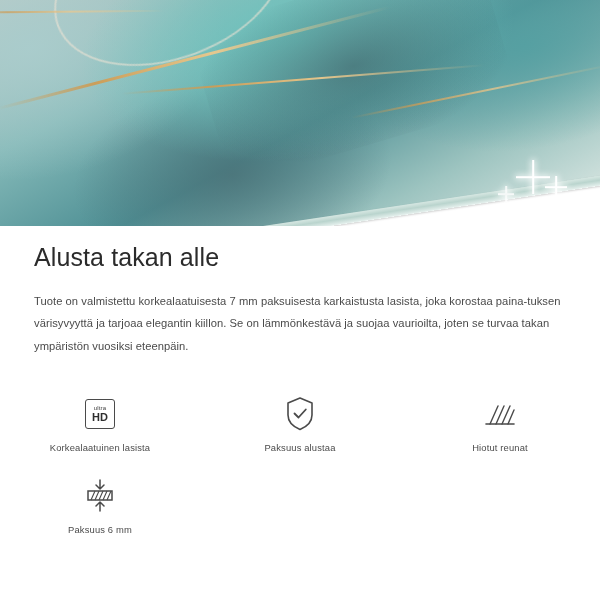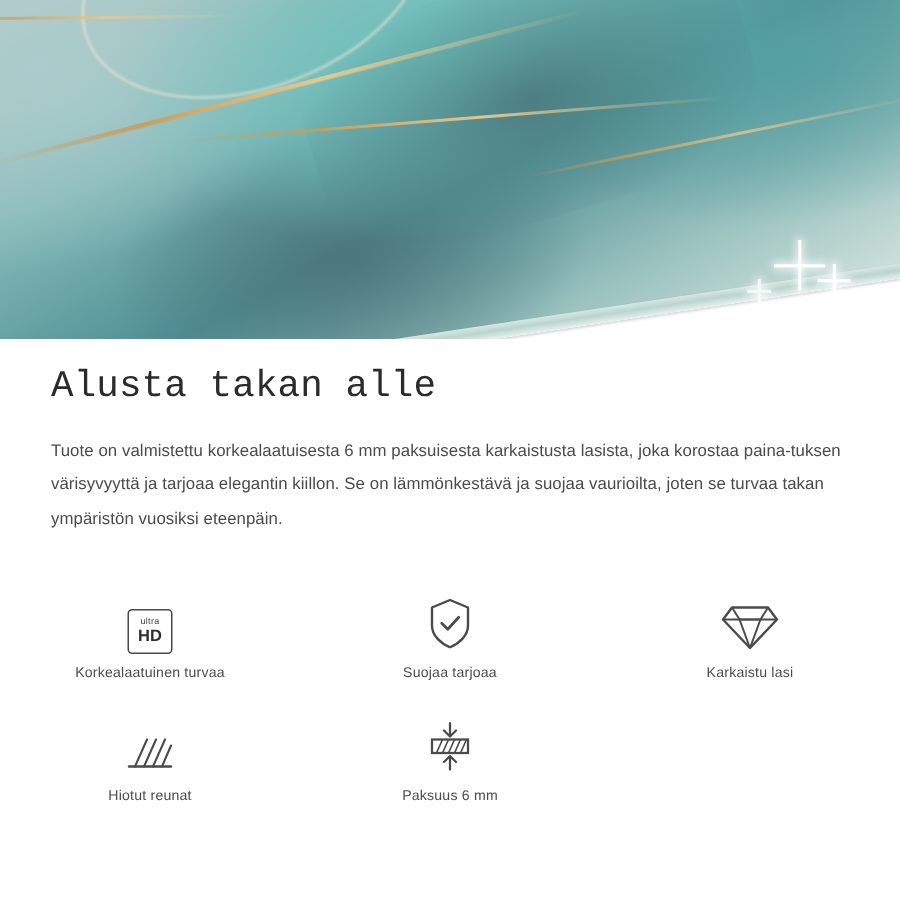--- a/index.html
+++ b/index.html
@@ -120,21 +120,21 @@
 
   
   .content {
     position: absolute;
     left: 0; top: 226px;
     width: 600px;
   }
   .headline {
     margin: 0;
     padding: 14px 34px 0 34px;
-    font-family: Liberation Mono, monospace;
+    font-family: Liberation Sans, sans-serif;
     font-weight: 400;
     font-size: 25px;
     line-height: 1.42;
     color: #2b2b2b;
     letter-spacing: .1px;
   }
   .headline .l2 { display: block; }
   .body-copy {
     margin: 0;
     padding: 14px 36px 0 34px;
@@ -157,21 +157,21 @@
   }
   .feature {
     display: flex;
     flex-direction: column;
     align-items: center;
     justify-content: flex-start;
   }
   .feature .ico {
     height: 44px;
     display: flex;
-    align-items: flex-end;
+    align-items: center;
     justify-content: center;
   }
   .feature .cap {
     margin-top: 6px;
     font-size: 9.4px;
     color: #4b4b4b;
     text-align: center;
     letter-spacing: .15px;
   }
   svg { display: block; }
@@ -211,58 +211,46 @@
     </div>
     <div class="sparkle k1"></div>
     <div class="sparkle k2"></div>
     <div class="sparkle k3"></div>
   </div>
 
   <div class="content">
     <h1 class="headline">
       <span>Alusta takan alle</span>
     </h1>
-    <p class="body-copy">Tuote on valmistettu korkealaatuisesta 6 mm paksuisesta karkaistusta lasista, joka korostaa paina-tuksen värisyvyyttä ja tarjoaa elegantin kiillon. Se on lämmönkestävä ja suojaa vaurioilta, joten se turvaa takan ympäristön vuosiksi eteenpäin.</p>
+    <p class="body-copy">Tuote on valmistettu korkealaatuisesta 7 mm paksuisesta karkaistusta lasista, joka korostaa paina-tuksen värisyvyyttä ja tarjoaa elegantin kiillon. Se on lämmönkestävä ja suojaa vaurioilta, joten se turvaa takan ympäristön vuosiksi eteenpäin.</p>
   </div>
 
   <div class="features">
 
 
     <div class="feature">
       <div class="ico">
         <div class="hd-badge">
           <span class="t1">ultra</span>
           <span class="t2">HD</span>
         </div>
       </div>
-      <div class="cap">Korkealaatuinen turvaa</div>
+      <div class="cap">Korkealaatuinen lasista</div>
     </div>
 
     <div class="feature">
       <div class="ico">
         <svg width="34" height="40" viewBox="0 0 34 40">
           <path d="M17 4 L29 9 V21 C29 28 23 33 17 35.5 C11 33 5 28 5 21 V9 Z" fill="none" stroke="#4a4a4a" stroke-width="1.6" stroke-linejoin="round"></path>
           <path d="M11.5 19.5 L15.5 23.5 L22.8 15.5" fill="none" stroke="#4a4a4a" stroke-width="1.8" stroke-linecap="round" stroke-linejoin="round"></path>
         </svg>
       </div>
-      <div class="cap">Suojaa tarjoaa</div>
-    </div>
-
-    <div class="feature">
-      <div class="ico">
-        <svg width="40" height="36" viewBox="0 0 40 36">
-          <path d="M8 5 H32 L38 13 L20 32 L2 13 Z" fill="none" stroke="#4a4a4a" stroke-width="1.6" stroke-linejoin="round"></path>
-          <path d="M2 13 H38" stroke="#4a4a4a" stroke-width="1.3"></path>
-          <path d="M8 5 L13 13 L20 32" fill="none" stroke="#4a4a4a" stroke-width="1.3"></path>
-          <path d="M32 5 L27 13 L20 32" fill="none" stroke="#4a4a4a" stroke-width="1.3"></path>
-          <path d="M13 13 H27" stroke="#4a4a4a" stroke-width="1.3"></path>
-        </svg>
-      </div>
-      <div class="cap">Karkaistu lasi</div>
-    </div>
+      <div class="cap">Paksuus alustaa</div>
+    </div>
+
 
     <div class="feature">
       <div class="ico">
         <svg width="40" height="34" viewBox="0 0 40 34">
           <path d="M6 27 H34" stroke="#4a4a4a" stroke-width="1.6" stroke-linecap="round"></path>
           <path d="M10 27 L18 9" stroke="#4a4a4a" stroke-width="1.4" stroke-linecap="round"></path>
           <path d="M16 27 L24 9" stroke="#4a4a4a" stroke-width="1.4" stroke-linecap="round"></path>
           <path d="M22 27 L30 9" stroke="#4a4a4a" stroke-width="1.4" stroke-linecap="round"></path>
           <path d="M28 27 L34 13" stroke="#4a4a4a" stroke-width="1.4" stroke-linecap="round"></path>
         </svg>

